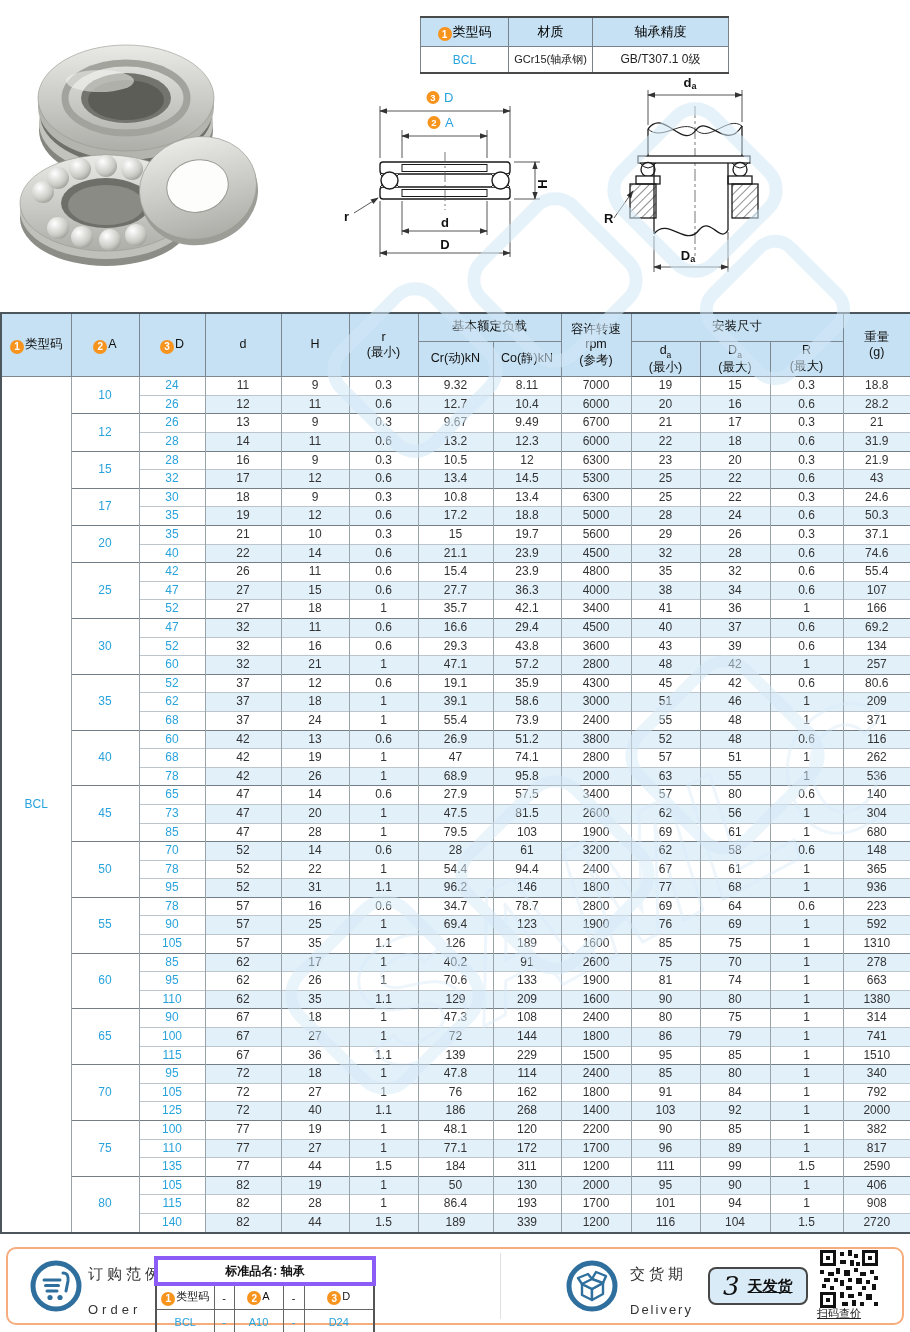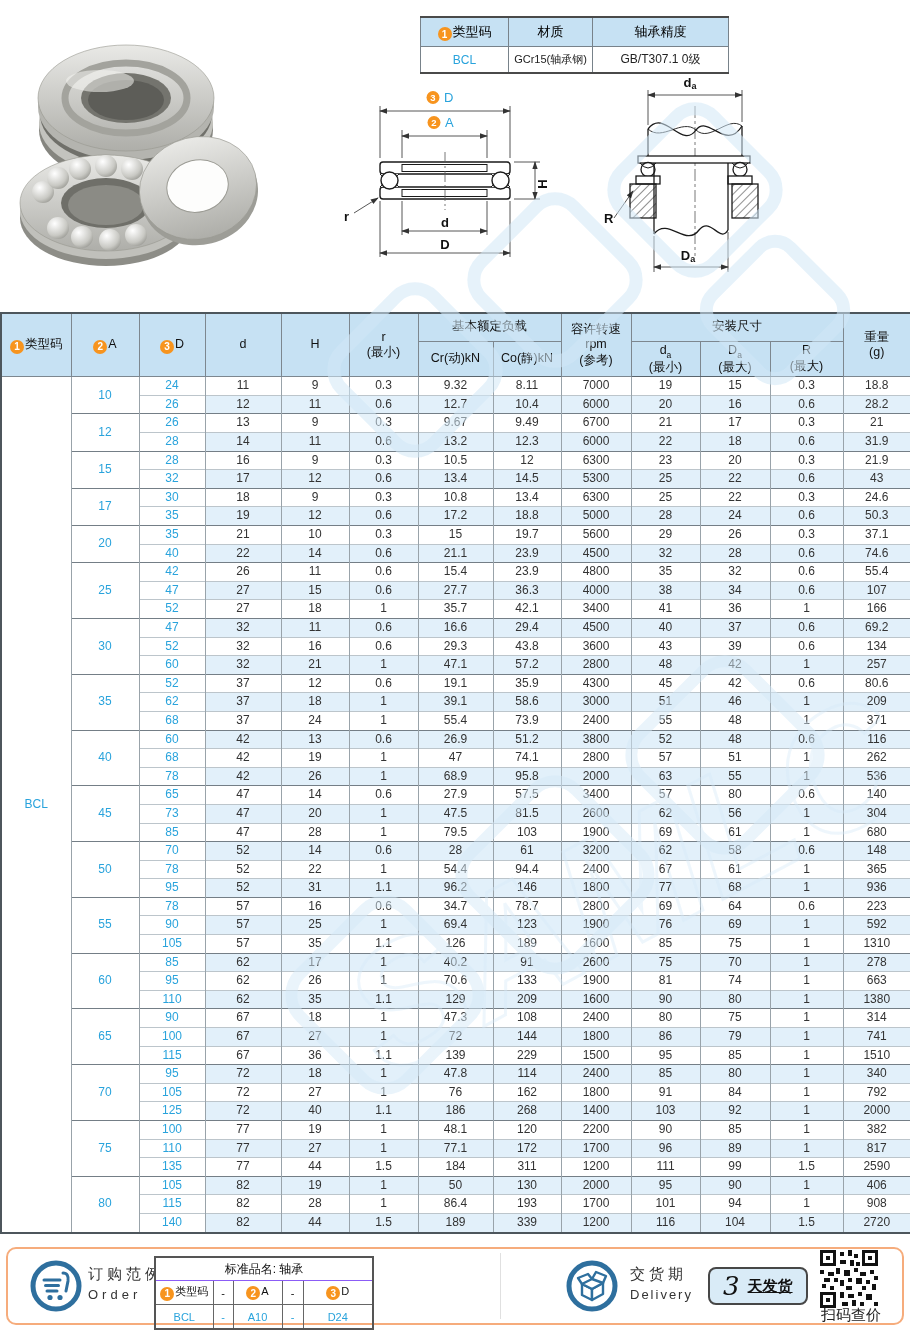--- a/index.html
+++ b/index.html
@@ -29,31 +29,31 @@
   .spec-table thead tr:last-child th{border-bottom:1.5px solid #5a646c;}
   .spec-table .blue{color:var(--blue);}
   .spec-table td.band{background:var(--band);}
   .spec-table sub{font-size:8.5px;}
 
   
   .footer{position:absolute;left:6px;top:1247px;width:894px;height:74px;border:2px solid #f6ac7c;border-radius:10px;background:#fff;}
   .footer .vdiv{position:absolute;left:492px;top:4px;bottom:4px;width:1px;background:#e0e0e0;}
   .f-abs{position:absolute;}
   .sec-title-cn{font-size:15px;letter-spacing:4px;color:#333;}
-  .sec-title-en{font-size:13px;letter-spacing:4px;color:#333;margin-top:3px;}
+  .sec-title-en{font-size:13px;letter-spacing:4px;color:#333;margin-top:18px;}
   .order-table{border-collapse:collapse;table-layout:fixed;}
-  .order-table th{font-size:12px;font-weight:normal;border:1px solid #8b5cf6;height:20px;background:#fff;color:#111;}
+  .order-table th{font-size:12px;font-weight:bold;border:4px solid #8b5cf6;height:20px;background:#fff;color:#111;}
   .order-table td{font-size:11px;text-align:center;border:1px solid #666;height:21px;color:#111;}
   .order-table{border:2px solid #555;}
   .order-table tr.vals td{color:var(--blue);}
   .days-badge{position:absolute;display:flex;align-items:center;gap:8px;border:2px solid #474747;border-radius:8px;
               background:#d9ebf7;padding:2px 13px;height:30px;}
   .days-num{font-family:"DejaVu Serif","Liberation Serif",serif;font-style:italic;font-size:26px;color:#111;line-height:1;}
   .days-txt{font-size:15px;font-weight:bold;color:#111;text-decoration:underline;}
-  .qr-caption{font-size:15px;color:#222;text-align:right;width:64px;}
+  .qr-caption{font-size:11px;color:#222;text-align:left;width:64px;text-decoration:underline;}
 
   svg text{font-family:"Liberation Sans","DejaVu Sans",sans-serif;}
   .wm{position:absolute;pointer-events:none;z-index:5;}
 </style>
 </head>
 <body>
 
 <div id="page">
 
   <svg class="wm" style="left:290px;top:55px;width:580px;height:460px;opacity:.55" viewBox="0 0 580 460">

